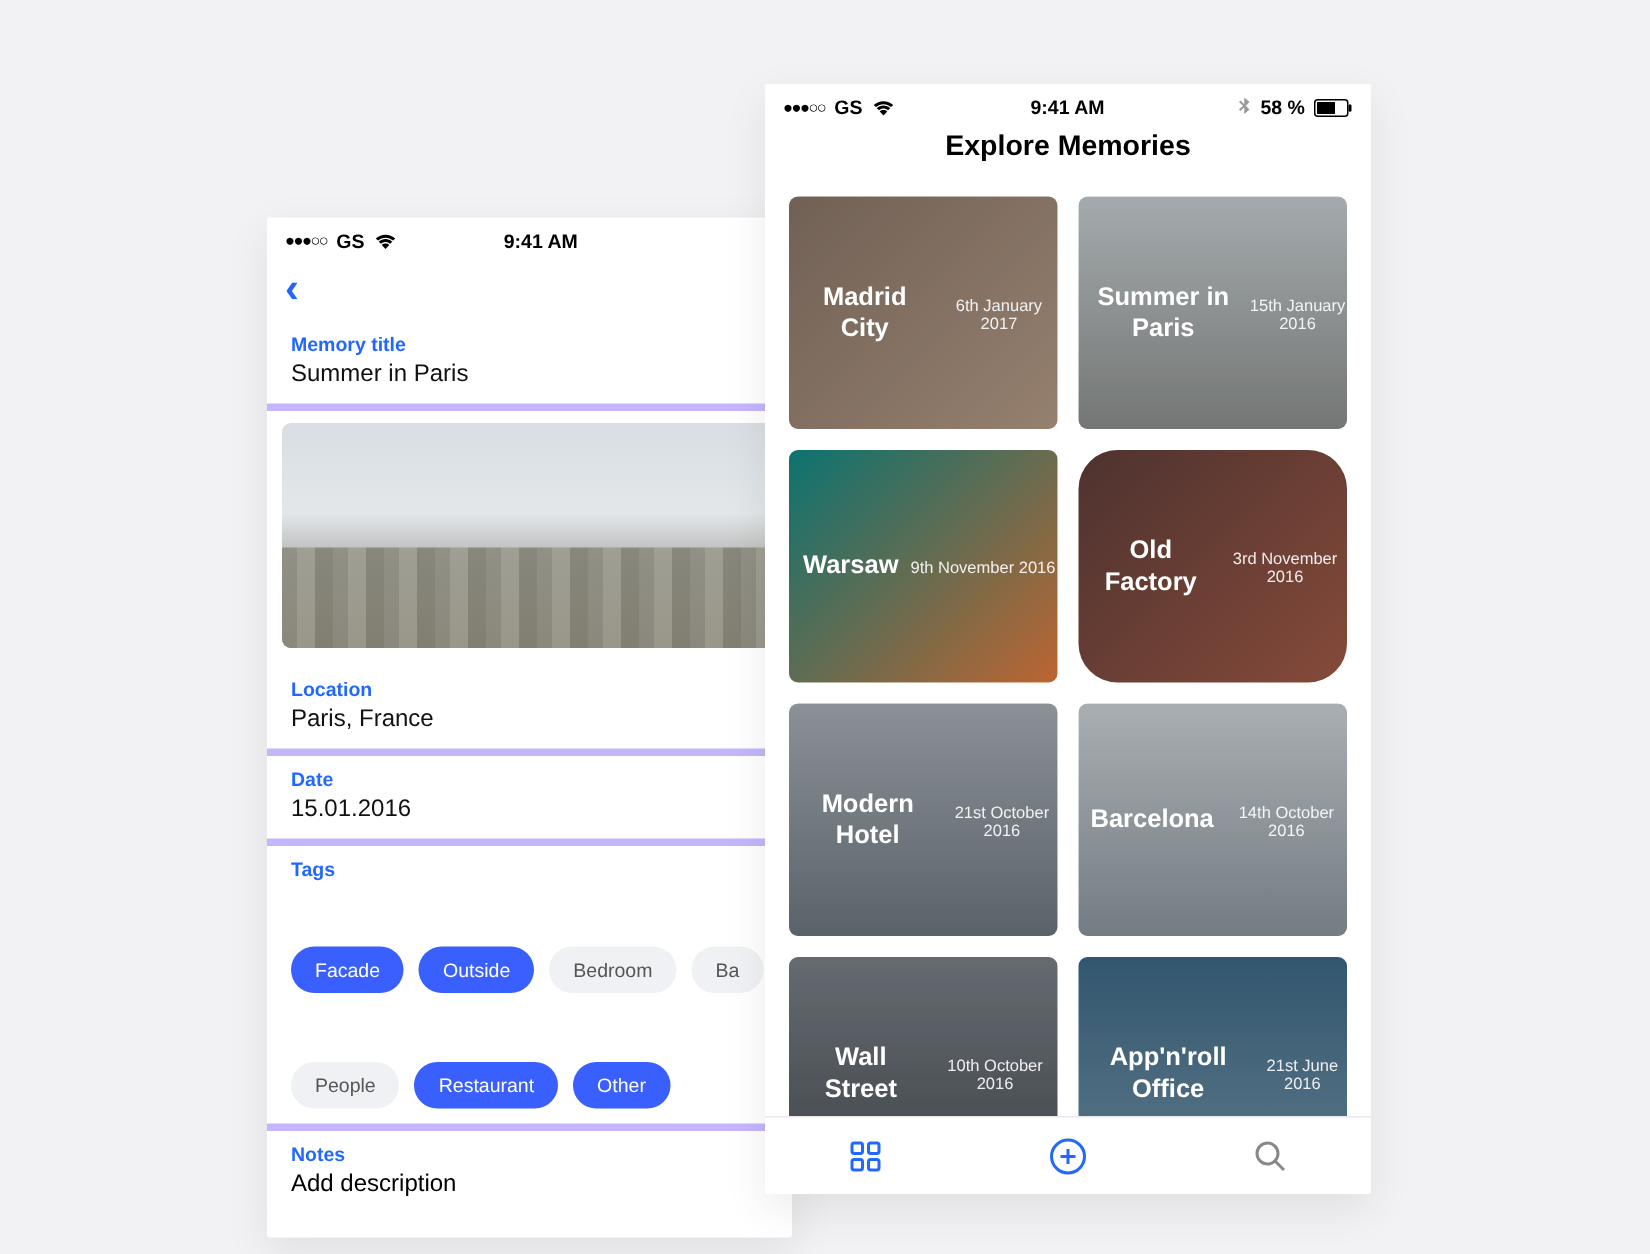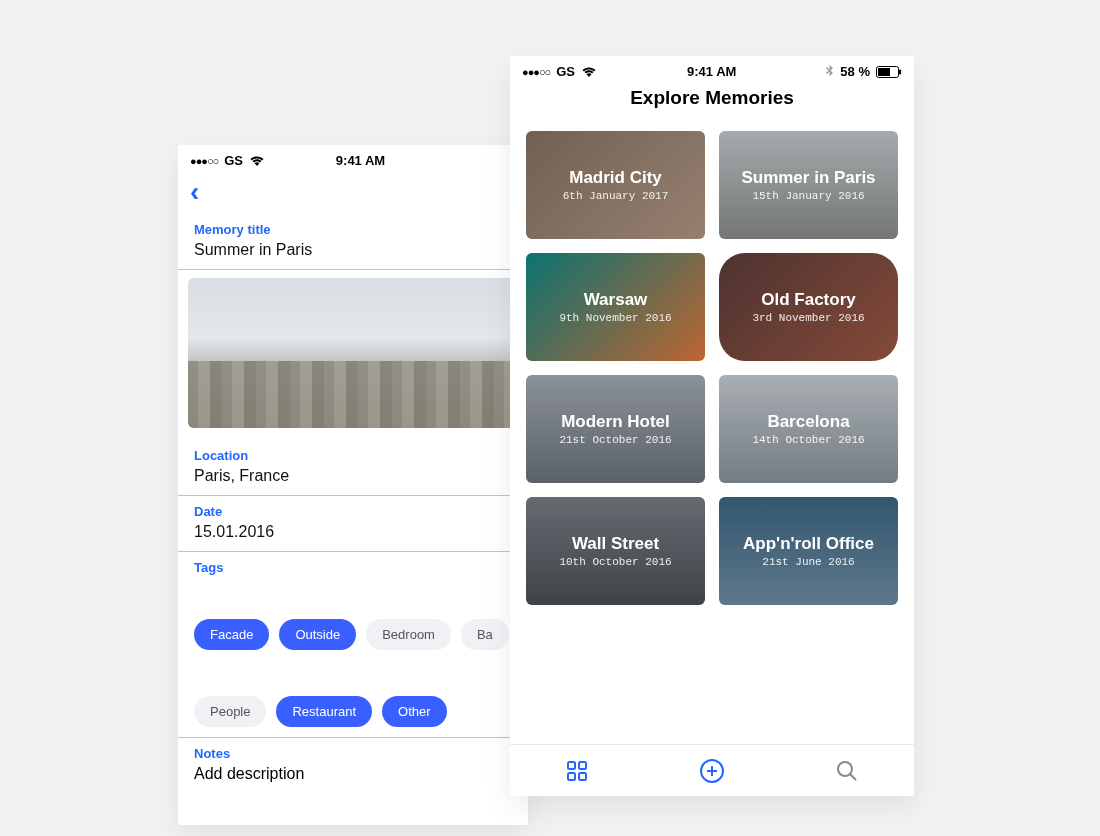--- a/index.html
+++ b/index.html
@@ -52,21 +52,21 @@
   }
   .back-chevron { color: #2563ff; font-size: 28px; font-weight: 600; line-height: 1; }
   .title-bar {
     text-align: center;
     font-weight: 700;
     font-size: 19px;
     padding: 4px 0 12px;
   }
   .section {
     padding: 8px 16px 10px;
-    border-bottom: 1px solid #c4b5fd;
+    border-bottom: 5px solid #c4b5fd;
   }
   .section:last-child { border-bottom: none; }
   .section-label {
     color: #2168ff;
     font-size: 13px;
     font-weight: 600;
     margin-bottom: 4px;
   }
   .section-value {
     font-size: 16px;
@@ -107,38 +107,37 @@
     background: #3a5fff;
     color: #fff;
   }
   .grid {
     display: grid;
     grid-template-columns: 1fr 1fr;
     gap: 14px;
     padding: 10px 16px 0;
   }
   .card {
-    height: 108px;
+    height: 155px;
     border-radius: 6px;
     position: relative;
     display: flex;
-    flex-direction: column;
     align-items: center;
     justify-content: center;
     color: #fff;
     text-align: center;
     overflow: hidden;
   }
   .card::before {
     content:"";
     position: absolute; inset:0;
     background: rgba(0,0,0,0.18);
   }
   .card-title { position: relative; font-weight: 700; font-size: 17px; line-height:1.2; padding:0 8px;}
-  .card-date { position: relative; font-size: 11px; opacity: 0.9; margin-top: 2px; font-family: Liberation Mono, monospace;}
+  .card-date { position: relative; font-size: 11px; opacity: 0.9; margin-top: 2px;}
   .c0{background:linear-gradient(135deg,#8a7668,#b79d88);}
   .c1{background:linear-gradient(#c9d0d4,#8d918e);}
   .c2{background:linear-gradient(135deg,#0f8d89,#e77b3d);}
   .c3{background:linear-gradient(135deg,#5f3e3a,#a35b47);border-radius:26px;}
   .c4{background:linear-gradient(#a9b1b8,#6f7880);}
   .c5{background:linear-gradient(#cfd5da,#8d98a0);}
   .c6{background:linear-gradient(#7b8389,#4d5359);}
   .c7{background:linear-gradient(#3e6a88,#7393a8);}
   .tab-bar {
     position: absolute;

